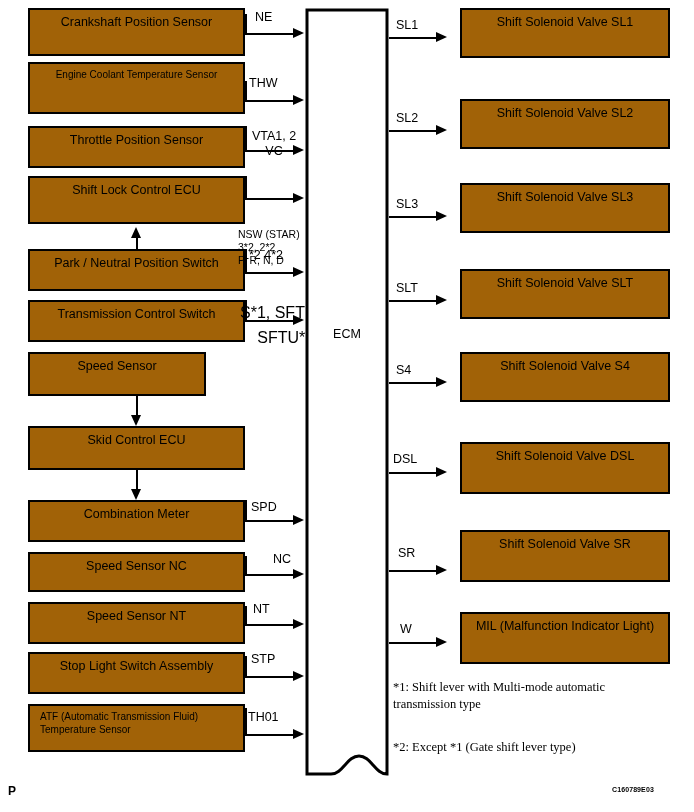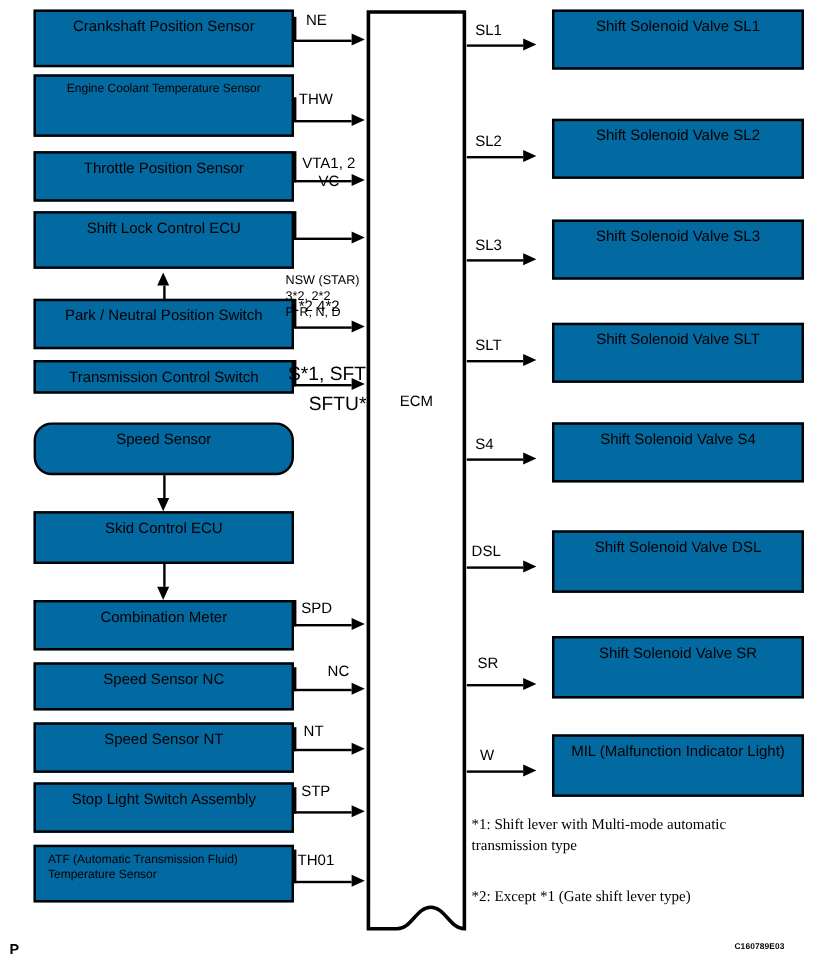--- a/index.html
+++ b/index.html
@@ -16,21 +16,21 @@
     width: 694px;
     height: 812px;
     overflow: hidden;
     background: #ffffff;
   }
 
   
   .box {
     position: absolute;
     border: 2px solid #000000;
-    background: #0369a1;
+    background: #a16207;
     display: block;
     text-align: center;
   }
   .box .box-label {
     display: block;
     width: 100%;
     padding: 5px 4px 0 4px;
     font-size: 12.5px;
     line-height: 1.22;
     text-align: center;
@@ -149,25 +149,25 @@
   </div>
 
   <div class="box" style="left:28px; top:176px; width:217px; height:48px;">
     <span class="box-label">Shift Lock Control ECU</span>
   </div>
 
   <div class="box" style="left:28px; top:249px; width:217px; height:42px;">
     <span class="box-label">Park / Neutral Position Switch</span>
   </div>
 
-  <div class="box" style="left:28px; top:300px; width:217px; height:28px;">
+  <div class="box" style="left:28px; top:300px; width:217px; height:42px;">
     <span class="box-label">Transmission Control Switch</span>
   </div>
 
-  <div class="box" style="left:28px; top:352px; width:217px; height:44px;border-radius:15px;">
+  <div class="box" style="left:28px; top:352px; width:178px; height:44px;">
     <span class="box-label">Speed Sensor</span>
   </div>
 
   <div class="box" style="left:28px; top:426px; width:217px; height:44px;">
     <span class="box-label">Skid Control ECU</span>
   </div>
 
   <div class="box" style="left:28px; top:500px; width:217px; height:42px;">
     <span class="box-label">Combination Meter</span>
   </div>

